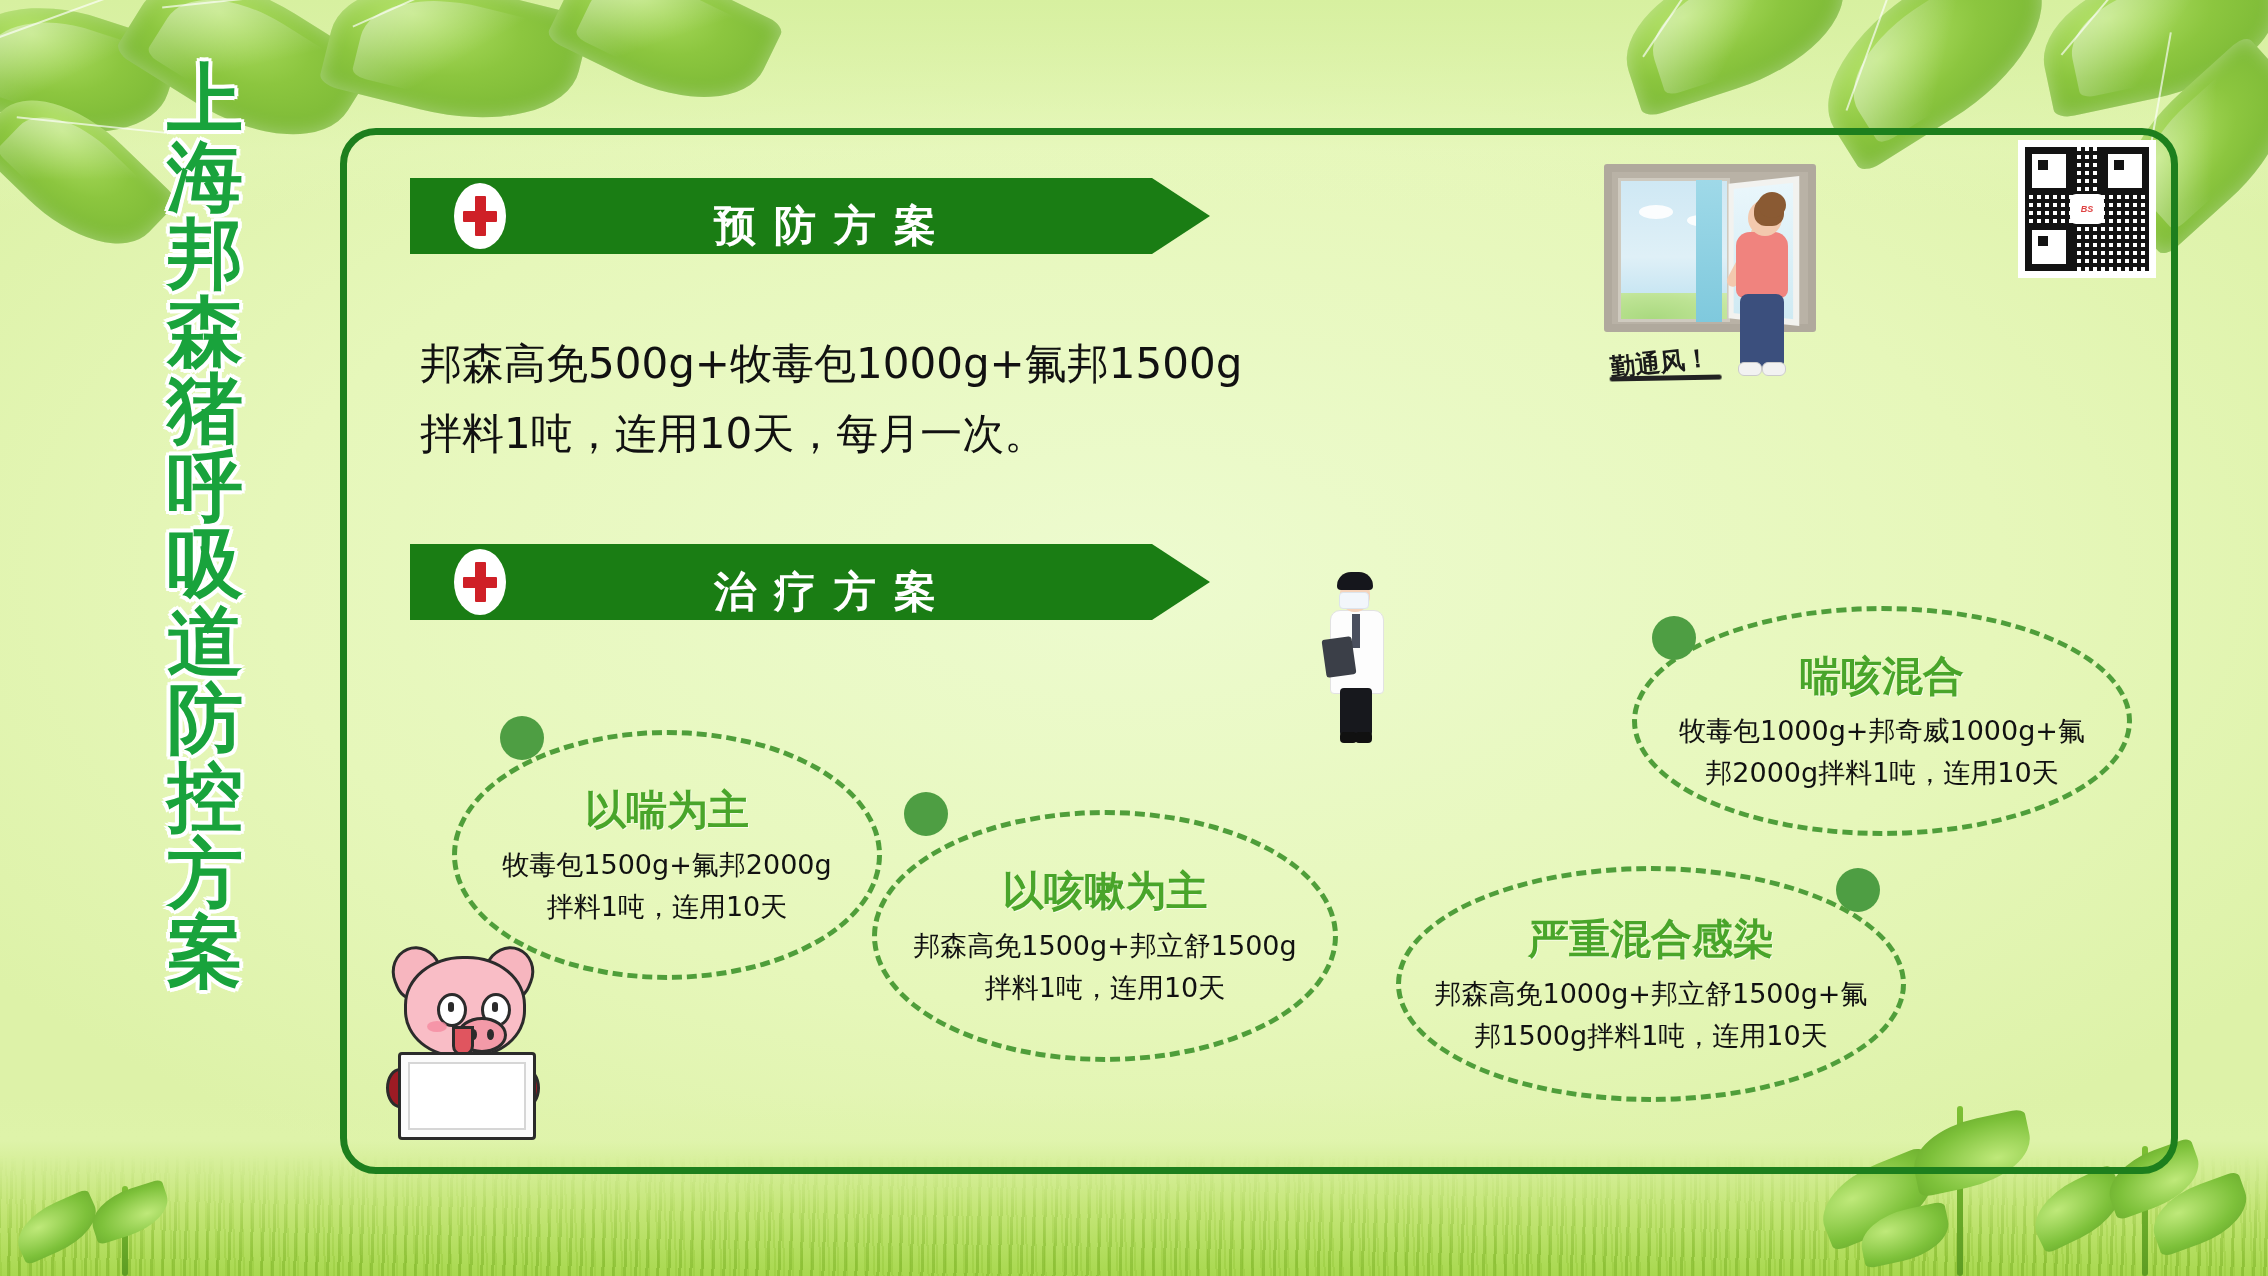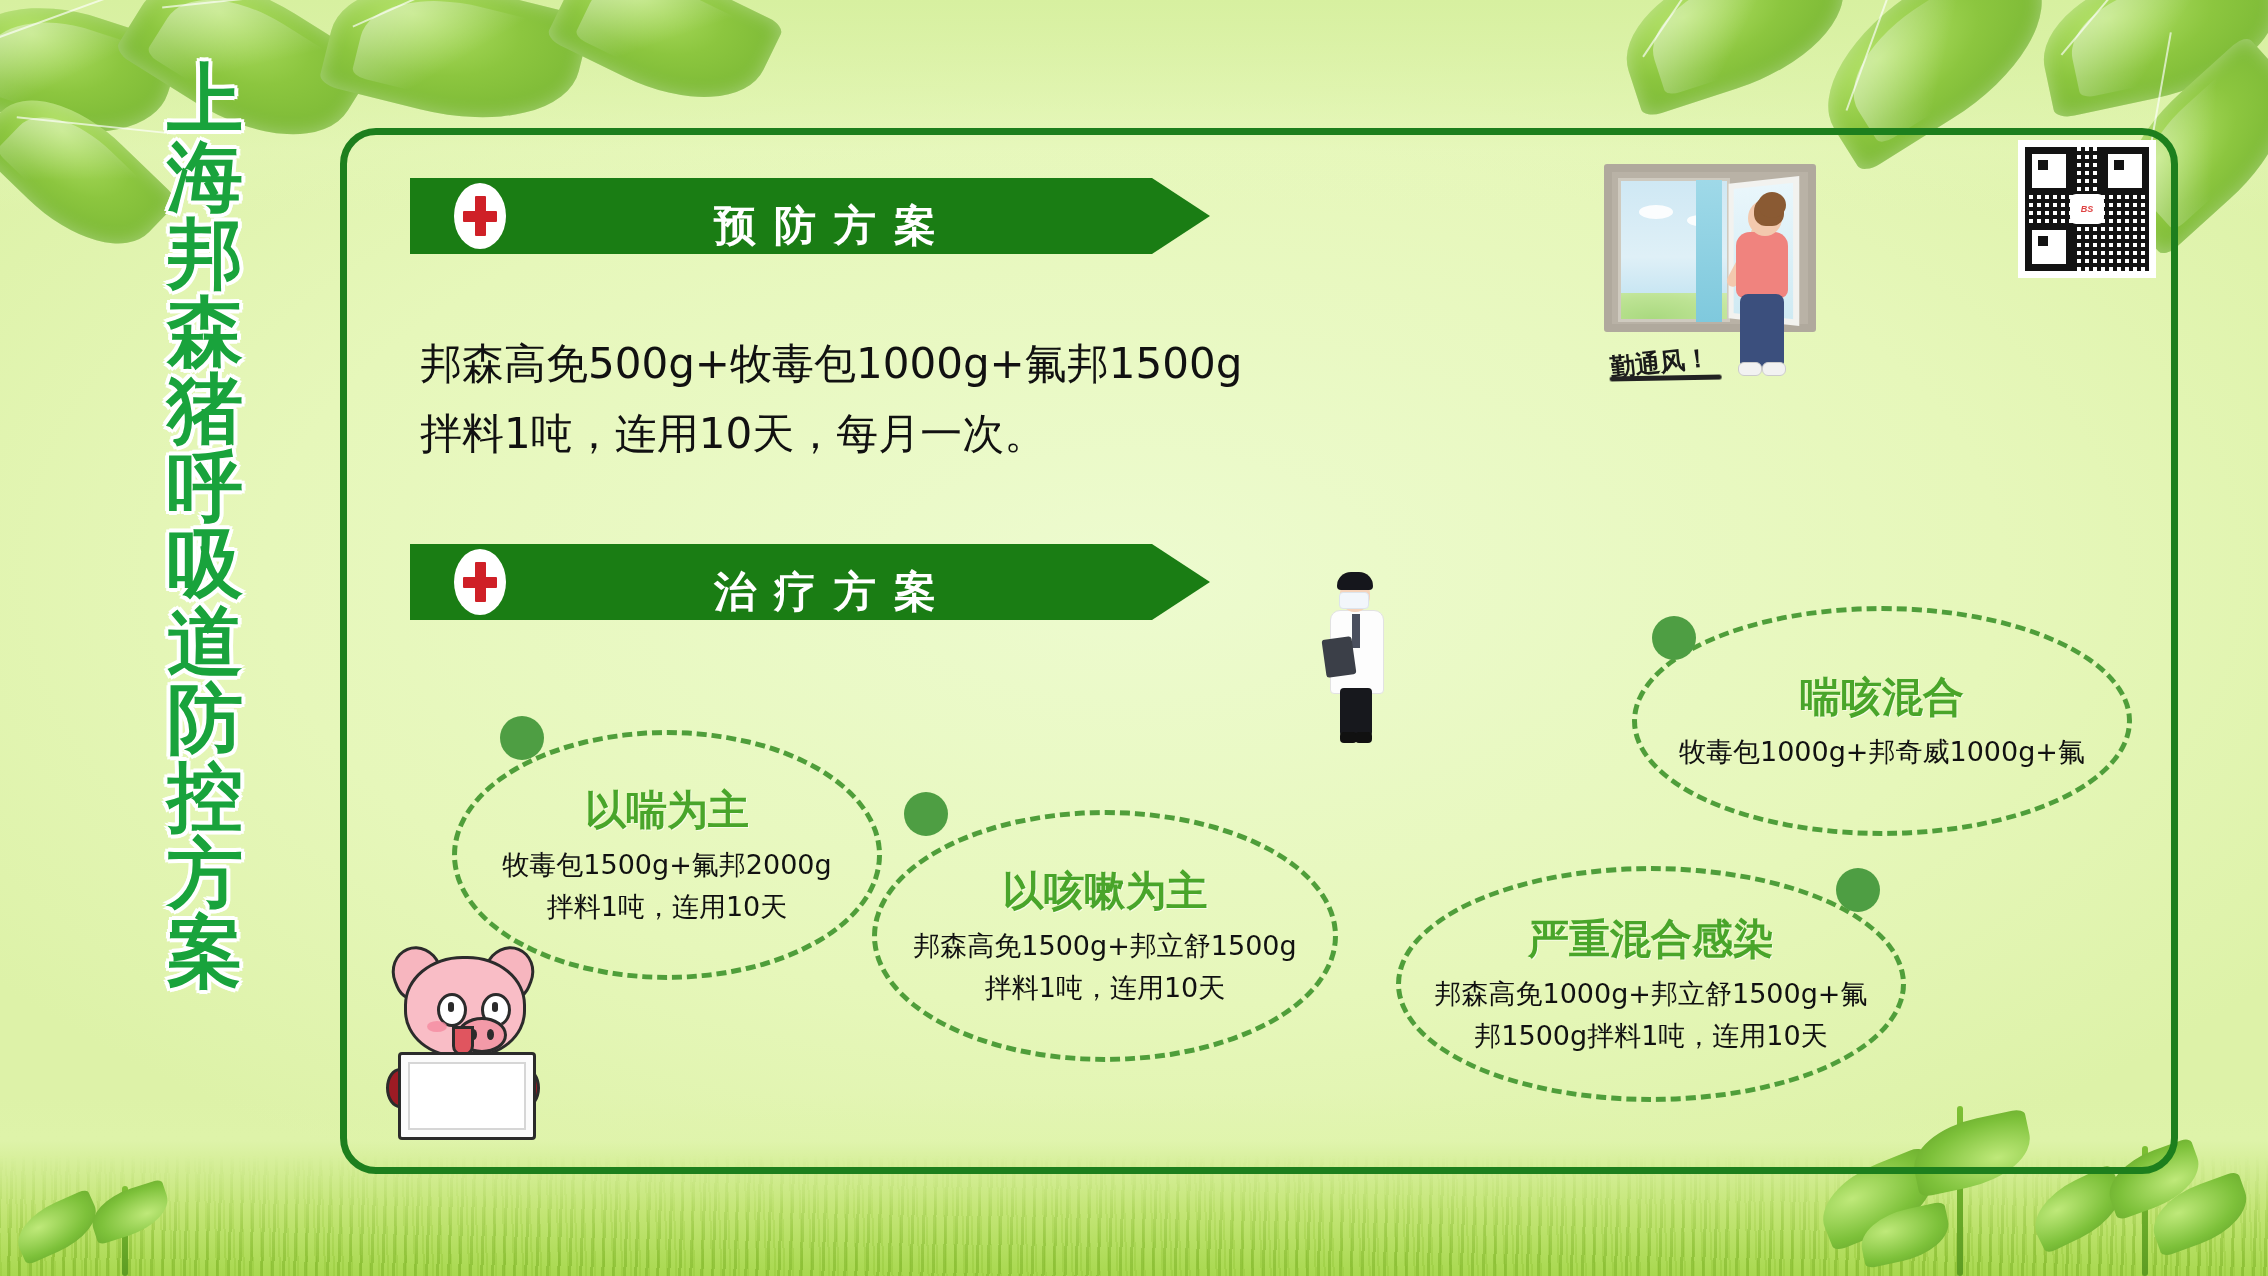--- a/index.html
+++ b/index.html
@@ -326,20 +326,21 @@
       <div class="b-line">拌料1吨，连用10天</div>
     </div>
   </div>
 
   <div class="bubble" style="left:1632px;top:606px;width:500px;height:230px;">
     <div class="ring"></div>
     <div class="dot" style="left:20px;top:10px;"></div>
     <div class="inner">
       <div class="b-title">喘咳混合</div>
       <div class="b-line">牧毒包1000g+邦奇威1000g+氟</div>
+      <div class="b-line">邦2000g拌料1吨，连用10天</div>
     </div>
   </div>
 
   <div class="bubble" style="left:1396px;top:866px;width:510px;height:236px;">
     <div class="ring"></div>
     <div class="dot" style="left:440px;top:2px;"></div>
     <div class="inner">
       <div class="b-title">严重混合感染</div>
       <div class="b-line">邦森高免1000g+邦立舒1500g+氟</div>
       <div class="b-line">邦1500g拌料1吨，连用10天</div>

